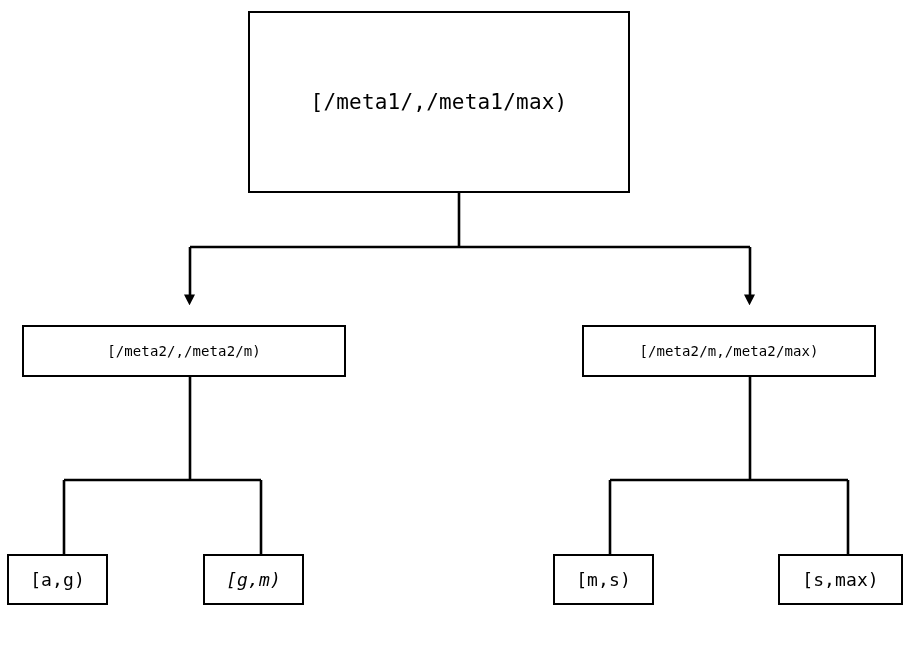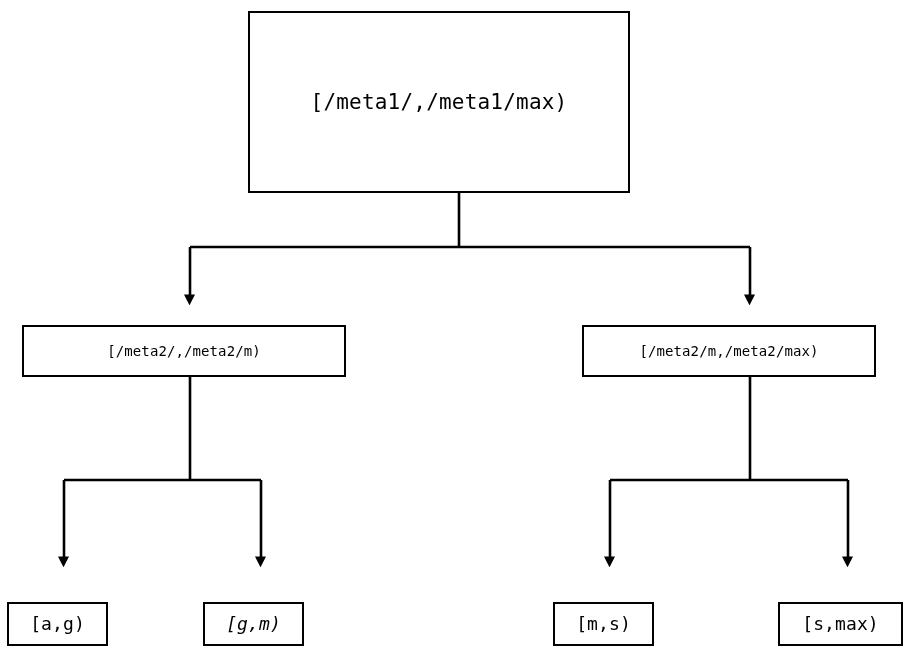--- a/index.html
+++ b/index.html
@@ -60,22 +60,22 @@
   .node-mid .node-label { font-size: 14px; letter-spacing: 0.1px; }
   .node-mid-left {
     left: 22px;
     width: 324px;
   }
   .node-mid-right {
     left: 582px;
     width: 294px;
   }
   .node-leaf {
-    top: 602px;
-    height: 44px;
+    top: 554px;
+    height: 51px;
     font-size: 18px;
   }
   .node-leaf .node-label { font-size: 18px; letter-spacing: 0.1px; }
   .leaf-1 { left: 7px;   width: 101px; }
   .leaf-2 { left: 203px; width: 101px; font-style: italic; }
   .leaf-3 { left: 553px; width: 101px; }
   .leaf-4 { left: 778px; width: 125px; }
 </style>
 </head>
 <body>

